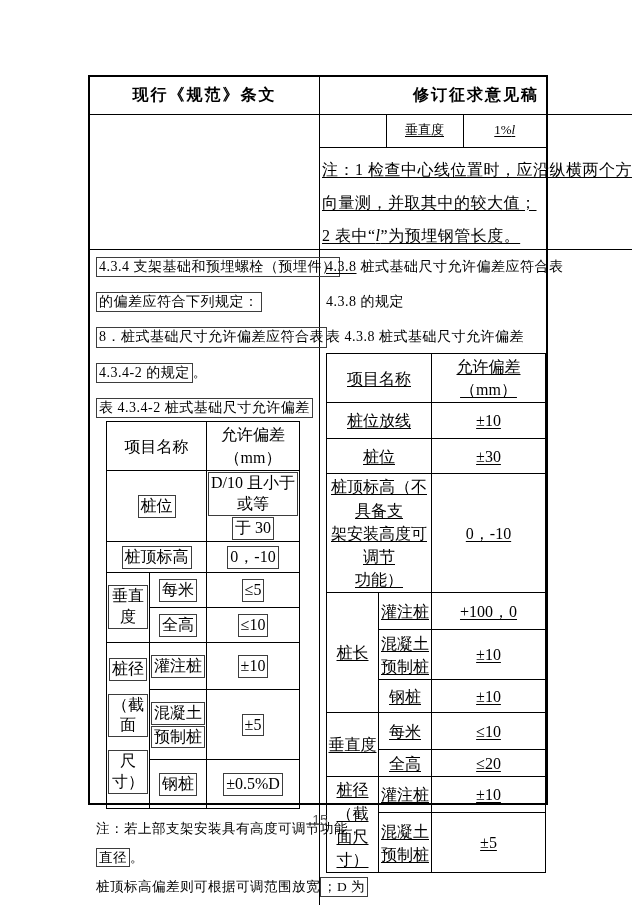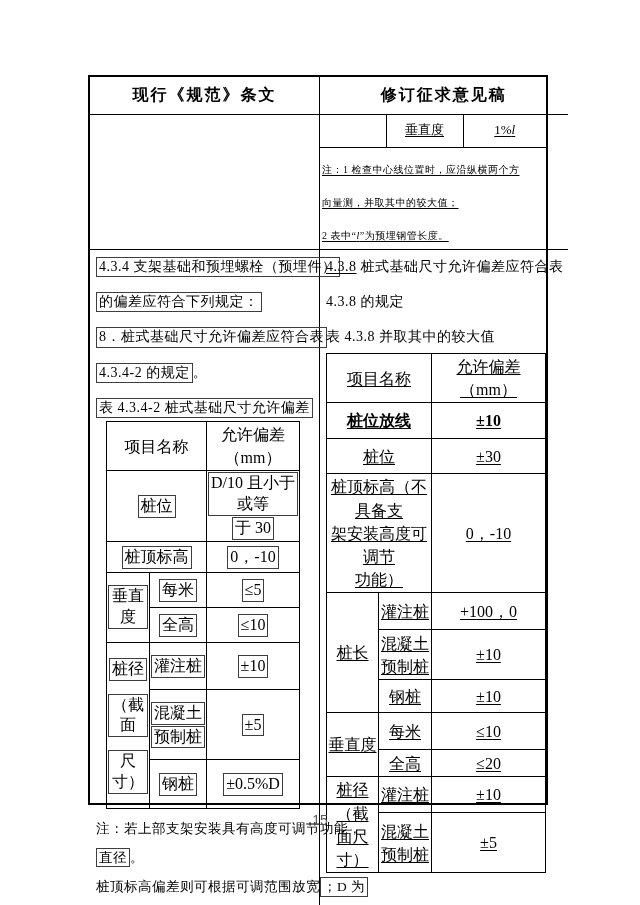--- a/index.html
+++ b/index.html
@@ -38,33 +38,33 @@
   .mini td:first-child { border-left:none; }
   .mini td:last-child { border-right:none; }
 
   .ltable { width:193px; margin-left:10px; }
   .rtable { width:219px; margin-left:0; }
 
   .lc1{width:43px;} .lc2{width:57px;} .lc3{width:93px;}
   .rc1{width:52px;} .rc2{width:53px;} .rc3{width:114px;}
 
   .h27{height:27px;} .h31{height:31px;padding-left:40px;} .h32{height:32px;} .h33{height:33px;}
-  .h34{height:34px;} .h35{height:35px;} .h36{height:36px;font-weight:bold;} .h37{height:37px;}
+  .h34{height:34px;} .h35{height:35px;} .h36{height:36px;} .h37{height:37px;}
   .h50{height:50px;} .h52{height:52px;} .h58{height:58px;} .h70{height:70px;}
 
   .u { text-decoration:underline; text-underline-offset:2px; }
   em { font-style:italic; }
 
   .box { display:inline-block; border:1px solid #3d3d3d; padding:0 2px; line-height:1.3; }
 
   .pline { font-size:14px; line-height:20px; margin-bottom:15px; letter-spacing:0.5px; white-space:nowrap; }
   .cap { margin-bottom:3px; }
   .cap2 { margin-bottom:6px; }
 
-  .noteline { font-size:10px; line-height:20px; margin:0 0 13px 2px; letter-spacing:0.5px; white-space:nowrap; }
+  .noteline { font-size:16px; line-height:20px; margin:0 0 13px 2px; letter-spacing:0.5px; white-space:nowrap; }
   .notes-top { margin-top:12px; }
 
   .bnotes { margin-top:10px; }
   .bnote { font-size:13.5px; line-height:19px; margin-bottom:10px; letter-spacing:0.5px; white-space:nowrap; }
 
   .tal { text-align:left; padding-left:2px; }
   .gcell div { margin:13px 0; text-align:center; }
 
   .pagenum {
     position:absolute; left:0; top:812px; width:640px; text-align:center;
@@ -173,21 +173,21 @@
       <div class="bnotes">
         <div class="bnote">注：若上部支架安装具有高度可调节功能，</div>
         <div class="bnote"><span class="box">直径</span><span>。</span></div>
         <div class="bnote"><span>桩顶标高偏差则可根据可调范围放宽</span><span class="box">；D 为</span></div>
       </div>
     </div>
 
     <div class="gc r2r">
       <div class="pline"><span class="u">4.3.8</span><span> 桩式基础尺寸允许偏差应符合表</span></div>
       <div class="pline">4.3.8 的规定</div>
-      <div class="pline cap2">表 4.3.8  并取其中的较大值</div>
+      <div class="pline cap2">表 4.3.8  桩式基础尺寸允许偏差</div>
 
       <table class="itable rtable">
         <colgroup>
             <col class="rc1">
             <col class="rc2">
             <col class="rc3">
           </colgroup>
         <tbody>
             <tr class="h34">
           <td colspan="2"><span class="u">项目名称</span></td>

